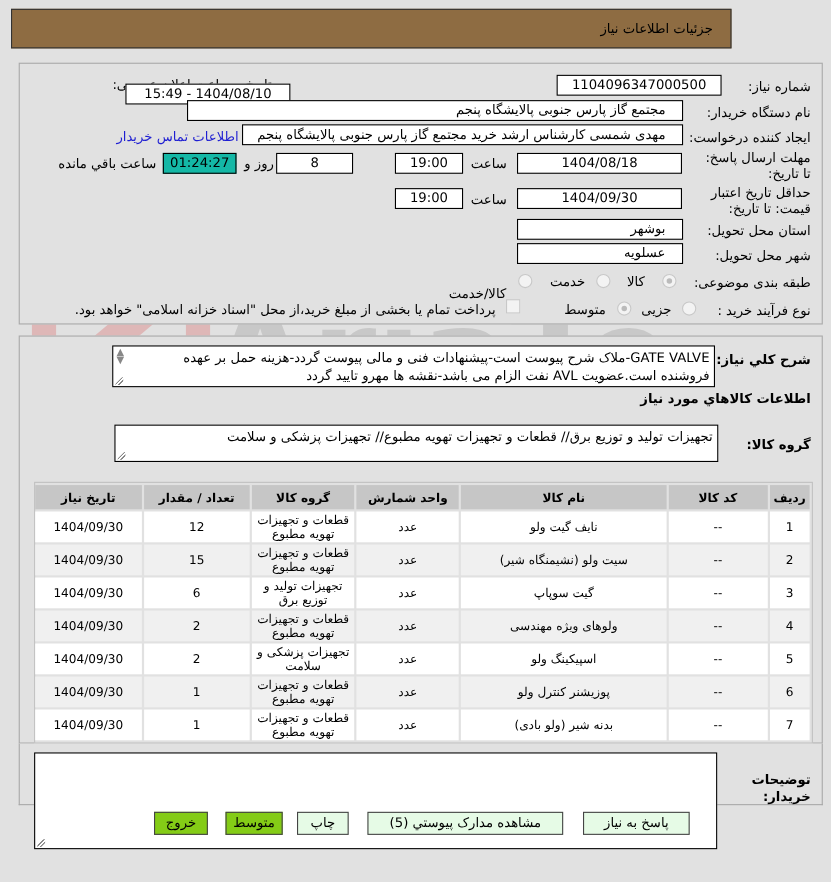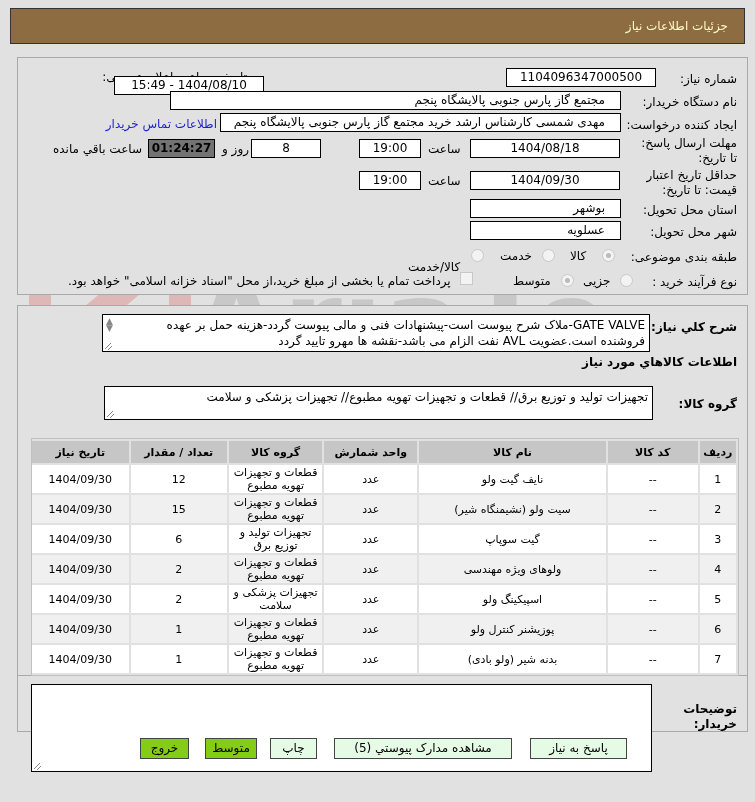--- a/index.html
+++ b/index.html
@@ -7,36 +7,36 @@
   body {
     background: #e1e1e1;
     font-family: "DejaVu Sans", sans-serif;
     font-size: 12px;
     color: #000;
     direction: rtl;
     position: relative;
   }
   .abs { position: absolute; }
   .header-bar {
-    left: 10px; top: 8px; width: 735px; height: 36px;
+    left: 10px; top: 8px; width: 655px; height: 36px;
     background: #8e6c42; border: 1px solid #333;
-    color: #fef9c3; font-size: 12px;
+    color: #000000; font-size: 12px;
   }
   .header-bar span { position: absolute; right: 16px; top: 10px; }
   .panel {
     border: 1px solid #a9a9a9; background: #e1e1e1;
   }
   .lbl { font-size: 12px; white-space: nowrap; }
   .box {
     background: #fff; border: 1px solid #000;
     font-size: 12px; text-align: center; line-height: 17px; height: 19px;
     white-space: nowrap; overflow: hidden;
   }
   .box.rt { text-align: right; padding-right: 15px; }
-  .box.yellow { background: #737373; font-weight: bold; }
+  .box.yellow { background: #14b8a6; }
   .link { color: #1f1fd2; cursor: pointer; }
   .radio {
     width: 13px; height: 13px; border-radius: 50%;
     border: 1px solid #c8c8c8; background: #f3f3f3; display: inline-block;
   }
   .radio.checked::after {
     content: ""; display: block; width: 5px; height: 5px; border-radius: 50%;
     background: #bbb; margin: 3px auto;
   }
   .checkbox {

